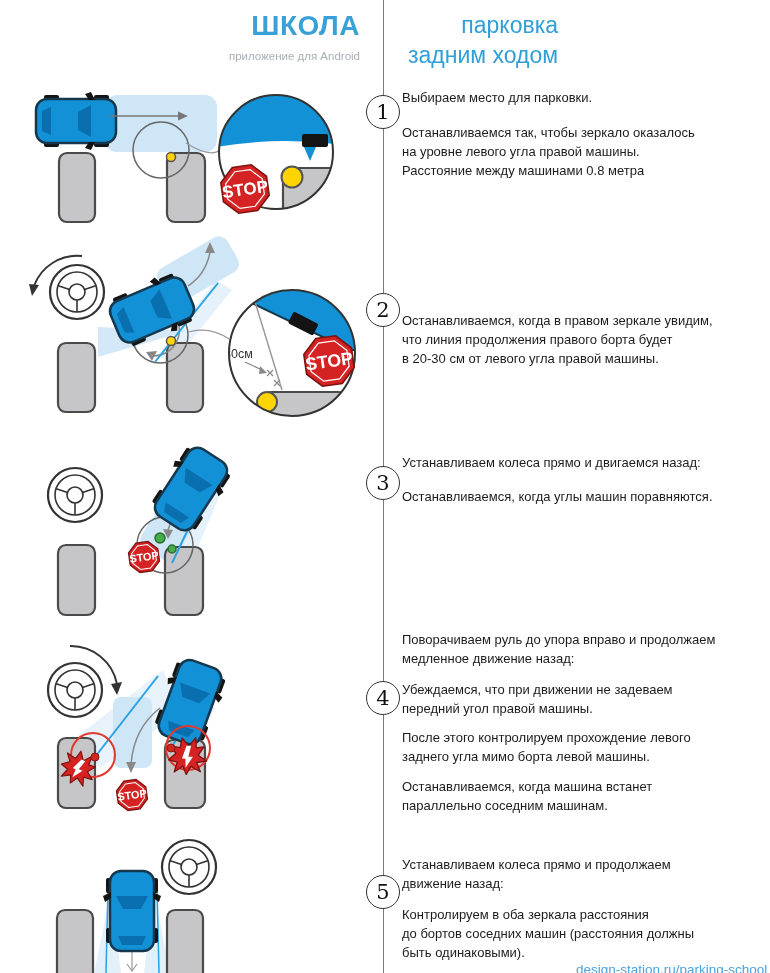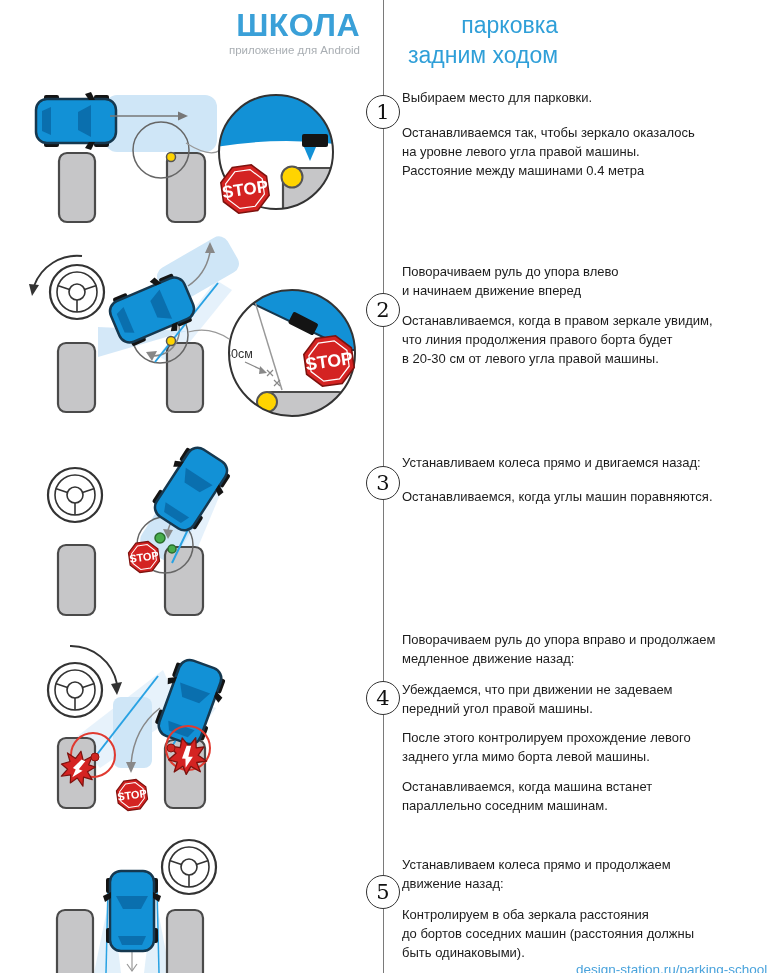--- a/index.html
+++ b/index.html
@@ -5,22 +5,22 @@
   html,body{margin:0;padding:0;background:#fff;}
   .page{position:relative;width:770px;height:973px;background:#fff;overflow:hidden;
         font-family:"Liberation Sans",sans-serif;}
   .divider{position:absolute;left:383px;top:0;width:1px;height:973px;background:#7a7a7a;}
   .stepnum{position:absolute;left:366px;width:34px;height:34px;border:1.6px solid #333;
            border-radius:50%;background:#fff;display:flex;align-items:center;justify-content:center;
            font-family:"DejaVu Serif",serif;font-size:21px;color:#111;box-sizing:border-box;z-index:3;}
   .para{position:absolute;left:402px;width:345px;white-space:pre-line;font-size:13px;
         line-height:19px;color:#1c1c1c;}
   .brand{position:absolute;top:10px;left:0;width:360px;text-align:right;}
-  .brand-title{font-size:32px;font-weight:bold;color:#3aa0d8;line-height:31px;letter-spacing:.5px;}
-  .brand-sub{font-size:11.5px;color:#a9aeb3;margin-top:3px;padding-left:25px;}
+  .brand-title{font-size:28px;font-weight:bold;color:#3aa0d8;line-height:31px;letter-spacing:.5px;}
+  .brand-sub{font-size:11.5px;color:#a9aeb3;margin-top:9px;padding-left:25px;}
   .heading{position:absolute;left:408px;top:10px;font-size:23px;color:#2f9fd8;line-height:30px;text-align:right;}
   .illus{position:absolute;left:20px;}
   .footer-link{position:absolute;left:576px;top:962px;font-size:13.5px;color:#4aa3dc;
                white-space:nowrap;text-decoration:none;}
 </style>
 </head>
 <body>
 
 <div class="page">
 
@@ -39,23 +39,21 @@
 
   <div class="stepnum" style="top:95px">1</div>
   <div class="stepnum" style="top:293px">2</div>
   <div class="stepnum" style="top:466px">3</div>
   <div class="stepnum" style="top:681px">4</div>
   <div class="stepnum" style="top:875px">5</div>
 
   <div class="para" style="top:88px">Выбираем место для парковки.</div>
   <div class="para" style="top:123px">Останавливаемся так, чтобы зеркало оказалось
 на уровне левого угла правой машины.
-Расстояние между машинами 0.4 метра</div>
-  <div class="para" style="top:262px">Поворачиваем руль до упора влево
-и начинаем движение вперед</div>
+Расстояние между машинами 0.8 метра</div>
   <div class="para" style="top:311px">Останавливаемся, когда в правом зеркале увидим,
 что линия продолжения правого борта будет
 в 20-30 см от левого угла правой машины.</div>
   <div class="para" style="top:487px">Останавливаемся, когда углы машин поравняются.</div>
   <div class="para" style="top:453px">Устанавливаем колеса прямо и двигаемся назад:</div>
   <div class="para" style="top:630px">Поворачиваем руль до упора вправо и продолжаем
 медленное движение назад:</div>
   <div class="para" style="top:680px">Убеждаемся, что при движении не задеваем
 передний угол правой машины.</div>
   <div class="para" style="top:728px">После этого контролируем прохождение левого

